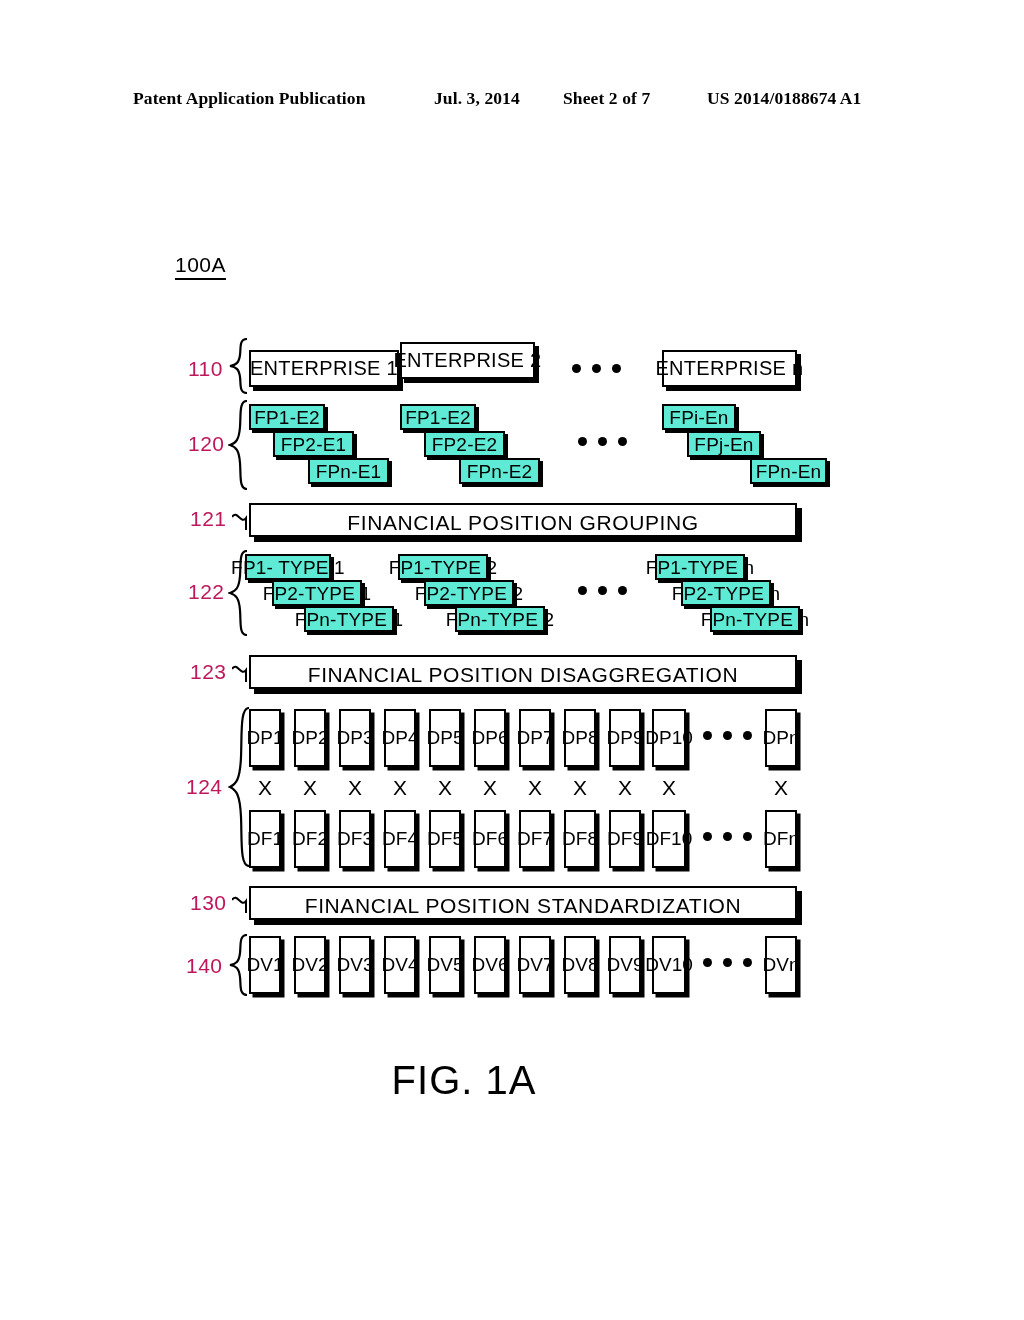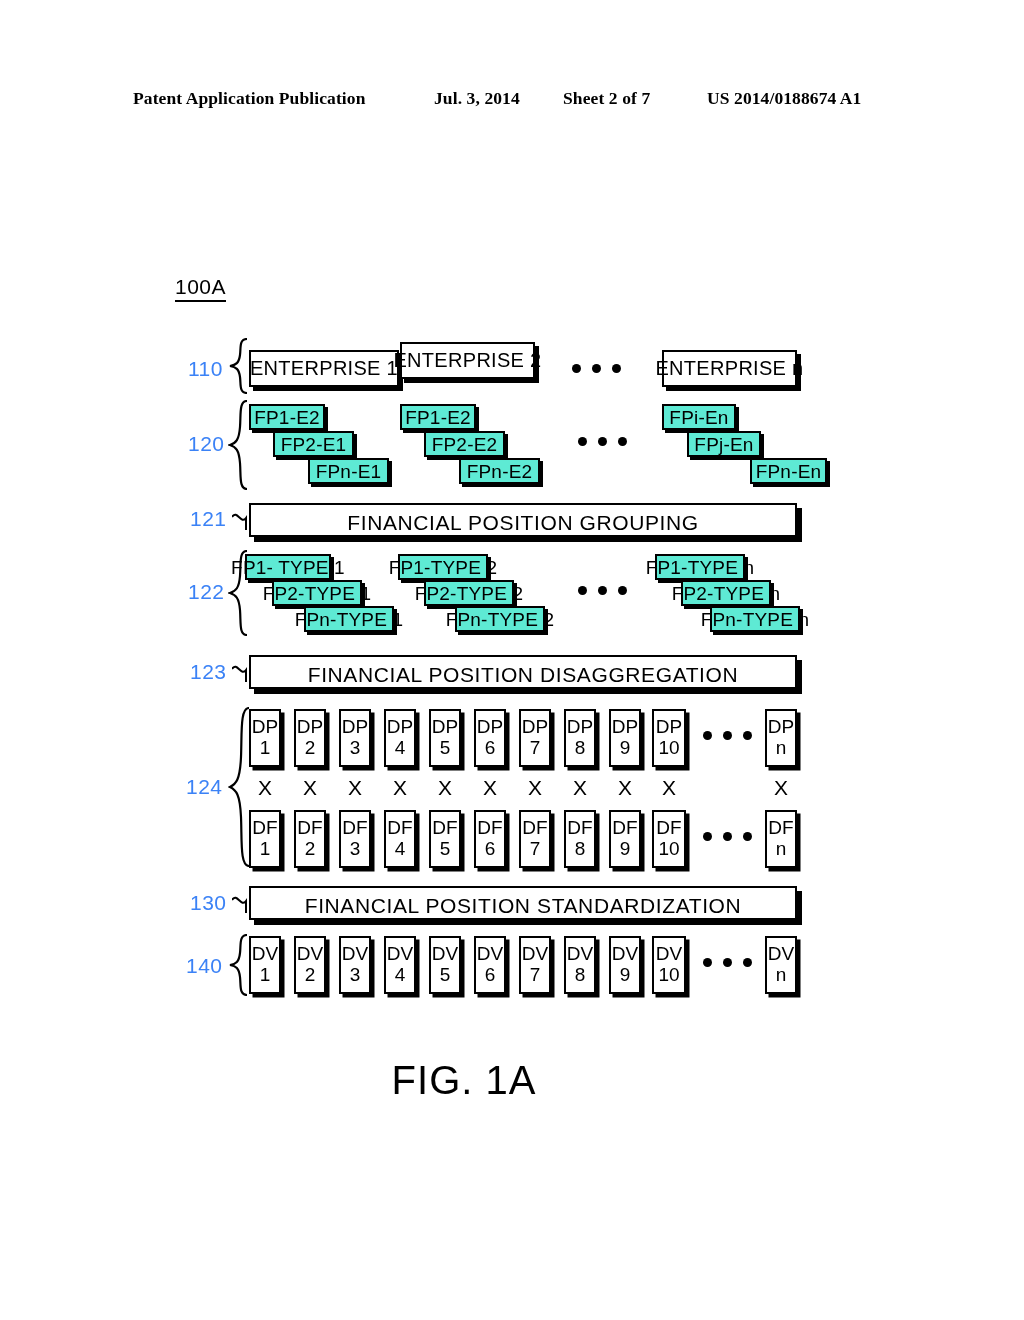--- a/index.html
+++ b/index.html
@@ -44,29 +44,28 @@
   
   .fig-id {
     position: absolute;
     left: 175px;
     top: 254px;
     font-size: 21px;
     letter-spacing: 0.5px;
     border-bottom: 2px solid #000;
     padding-bottom: 2px;
     line-height: 1.05;
-    margin-top: 22px;
   }
 
   
   .refnum {
     position: absolute;
     font-size: 21px;
     letter-spacing: 0.5px;
-    color: #3b82f6;
+    color: #be185d;
     white-space: nowrap;
   }
 
   
   .brace { position: absolute; }
 
   
   .pbox {
     position: absolute;
     box-sizing: border-box;
@@ -115,21 +114,21 @@
   }
 
   
   .cell {
     position: absolute;
     box-sizing: border-box;
     background: #ffffff;
     border: 2.5px solid #000000;
     box-shadow: 3.5px 3.5px 0 0 #000000;
     display: flex;
-    flex-direction: column;
+    flex-direction: row;
     align-items: center;
     justify-content: center;
     font-size: 19px;
     line-height: 1.08;
     white-space: nowrap;
   }
   .cell span { display: block; }
 
   
   .xmul {

